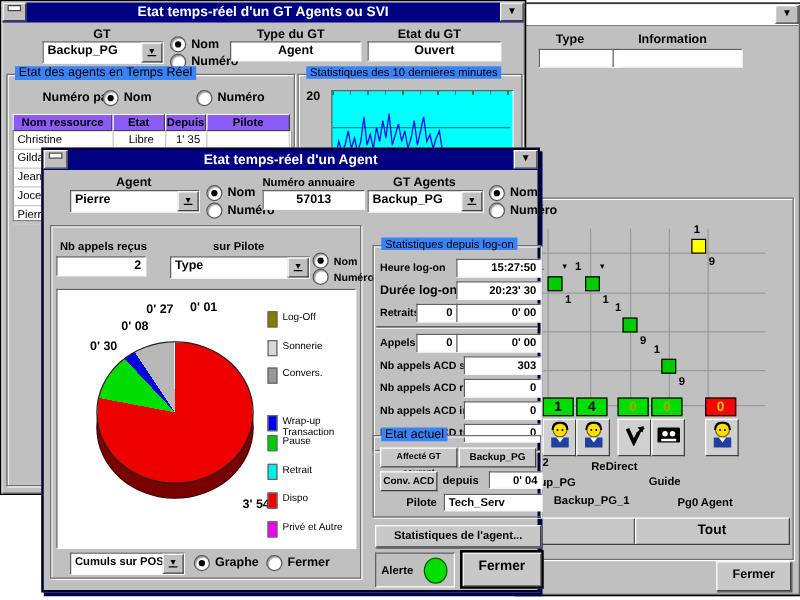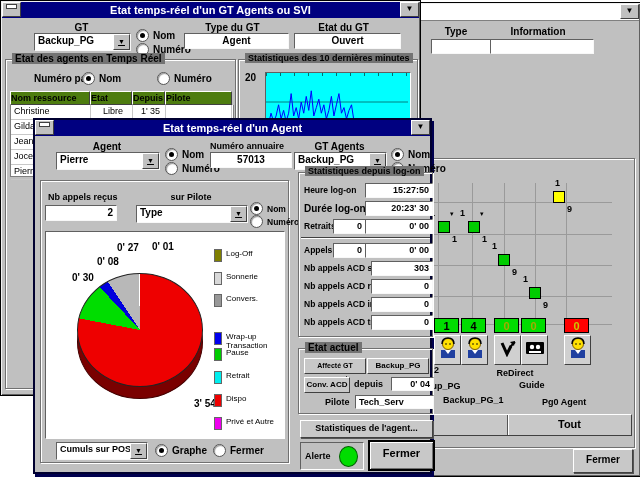--- a/index.html
+++ b/index.html
@@ -25,27 +25,27 @@
   .combo .cv{position:absolute;left:3px;top:1px;font-size:10px;font-weight:bold;white-space:nowrap}
   .combo .cb{position:absolute;right:0;top:0;bottom:0;width:15px;background:#c0c0c0;
     border:1px solid;border-color:#fff #404040 #404040 #fff;font-size:7px;text-align:center;line-height:13px;
     text-decoration:underline}
   .radio-row{position:absolute;white-space:nowrap;display:flex;align-items:center}
   .rb{display:inline-block;width:11px;height:11px;border-radius:50%;background:#fff;flex:none;
     border:1px solid #555;box-shadow:inset 1px 1px 1px #999;position:relative}
   .rb.sel::after{content:"";position:absolute;left:3px;top:3px;width:5px;height:5px;border-radius:50%;background:#000}
   .rl{font-size:10px;font-weight:bold;margin-left:4px}
   .grp{position:absolute;border:1px solid #707070;box-shadow:inset 1px 1px 0 #fff,1px 1px 0 #fff}
-  .gtl{position:absolute;top:-7px;left:6px;background:#737373;padding:0 3px;font-size:10px;
-    font-weight:bold;white-space:nowrap}
+  .gtl{position:absolute;top:-7px;left:6px;background:#3b82f6;padding:0 3px;font-size:10px;
+    font-weight:normal;white-space:nowrap}
   .btn{position:absolute;background:#c8c8c8;border:1px solid;border-color:#fff #404040 #404040 #fff;
     box-shadow:1px 1px 0 #555;font-weight:bold;text-align:center;font-size:10px}
   .btn.def{border:2px solid #000;box-shadow:inset 1px 1px 0 #fff,inset -1px -1px 0 #707070}
-  .th{position:absolute;background:#4d7c0f;border:1px solid;border-color:#fff #404040 #404040 #fff;
-    font-size:9px;font-weight:bold;line-height:13px;height:14px;box-sizing:border-box}
+  .th{position:absolute;background:#8b5cf6;border:1px solid;border-color:#fff #404040 #404040 #fff;
+    font-size:9px;font-weight:bold;text-align:center;line-height:13px;height:14px;box-sizing:border-box}
   .tbody{position:absolute;background:#fff;border:1px solid #808080;border-top:none}
   .trow{display:flex;height:14px;border-bottom:1px solid #c8c8c8}
   .trow span{font-size:9px;line-height:13px;padding-left:3px;border-right:1px solid #c8c8c8;
     overflow:hidden;white-space:nowrap;box-sizing:border-box;flex:none}
   .plot{position:absolute;background:#00ffff;border:1px solid;border-color:#606060 #fff #fff #606060}
   .ticks{position:absolute;left:0;right:0;top:0;height:3px;
     background:repeating-linear-gradient(90deg,#007070 0 1px,transparent 1px 14px)}
   .chartbox{position:absolute;background:#fff;border:1px solid;border-color:#606060 #fff #fff #606060}
   .plbl{position:absolute;font-size:10px;font-weight:bold;white-space:nowrap}
   .pie,.pieb{position:absolute;width:124px;height:112px;border-radius:50%;border:1px solid #222}
@@ -159,21 +159,21 @@
               <circle cx="9" cy="7" r="5.5" fill="#ffe000" stroke="#806000"></circle>
               <circle cx="7" cy="7" r="0.8" fill="#000"></circle>
               <circle cx="11" cy="7" r="0.8" fill="#000"></circle>
               <path d="M3 7 Q3 1 9 1 Q15 1 15 7" fill="none" stroke="#000" stroke-width="1.5"></path>
               <rect x="2" y="13" width="14" height="8" fill="#2040a0"></rect>
               <path d="M6 13 L9 17 L12 13" fill="#fff"></path>
             </svg></span>
       </div>
 
       <div class="slbl" style="left:8px;top:206px">2</div>
-      <div class="slbl" style="left:59px;top:209px;width:60px;text-align:center">ReDirect</div>
+      <div class="slbl" style="left:47px;top:209px;width:60px;text-align:left">ReDirect</div>
       <div class="slbl" style="left:-16px;top:222px">Backup_PG</div>
       <div class="slbl" style="left:93px;top:221px">Guide</div>
       <div class="slbl" style="left:17px;top:236px">Backup_PG_1</div>
       <div class="slbl" style="left:116px;top:238px">Pg0 Agent</div>
 
       <div class="bar" style="left:4px;top:255px;width:200px;height:20px">
         <div style="position:absolute;left:76px;top:0;bottom:0;width:1px;background:#555;box-shadow:1px 0 0 #fff"></div>
         <div class="slbl" style="left:77px;right:0;top:3px;text-align:center;font-size:11px;position:absolute">Tout</div>
       </div>
     </div>
@@ -370,21 +370,21 @@
       <div class="radio-row" style="left:114px;top:263px">
         <i class="rb sel"></i>
           <b class="rl">Graphe</b>
       </div>
       <div class="radio-row" style="left:172px;top:263px">
         <i class="rb"></i>
           <b class="rl">Fermer</b>
       </div>
     </div>
 
-    <div class="grp" style="left:263px;top:52px;width:133px;height:163px">
+    <div class="grp" style="left:263px;top:76px;width:133px;height:163px">
       <div class="gtl" style="font-size:9px">Statistiques depuis log-on</div>
       <div class="lbl" style="left:5px;top:12px;font-size:8.5px">Heure log-on</div>
       <div class="fld r" style="left:66px;top:10px;width:60px;height:13px;font-size:9px">15:27:50</div>
       <div class="lbl" style="left:5px;top:30px;font-size:10px">Durée log-on</div>
       <div class="fld r" style="left:66px;top:28px;width:60px;height:13px;font-size:9px">20:23' 30</div>
       <div class="lbl" style="left:5px;top:48px;font-size:8.5px">Retraits</div>
       <div class="fld r" style="left:34px;top:46px;width:25px;height:13px;font-size:9px">0</div>
       <div class="fld r" style="left:66px;top:46px;width:60px;height:13px;font-size:9px">0' 00</div>
       <div style="position:absolute;left:2px;right:2px;top:64px;height:1px;background:#404040;box-shadow:0 1px 0 #fff"></div>
       <div class="lbl" style="left:5px;top:72px;font-size:8.5px">Appels privés</div>

